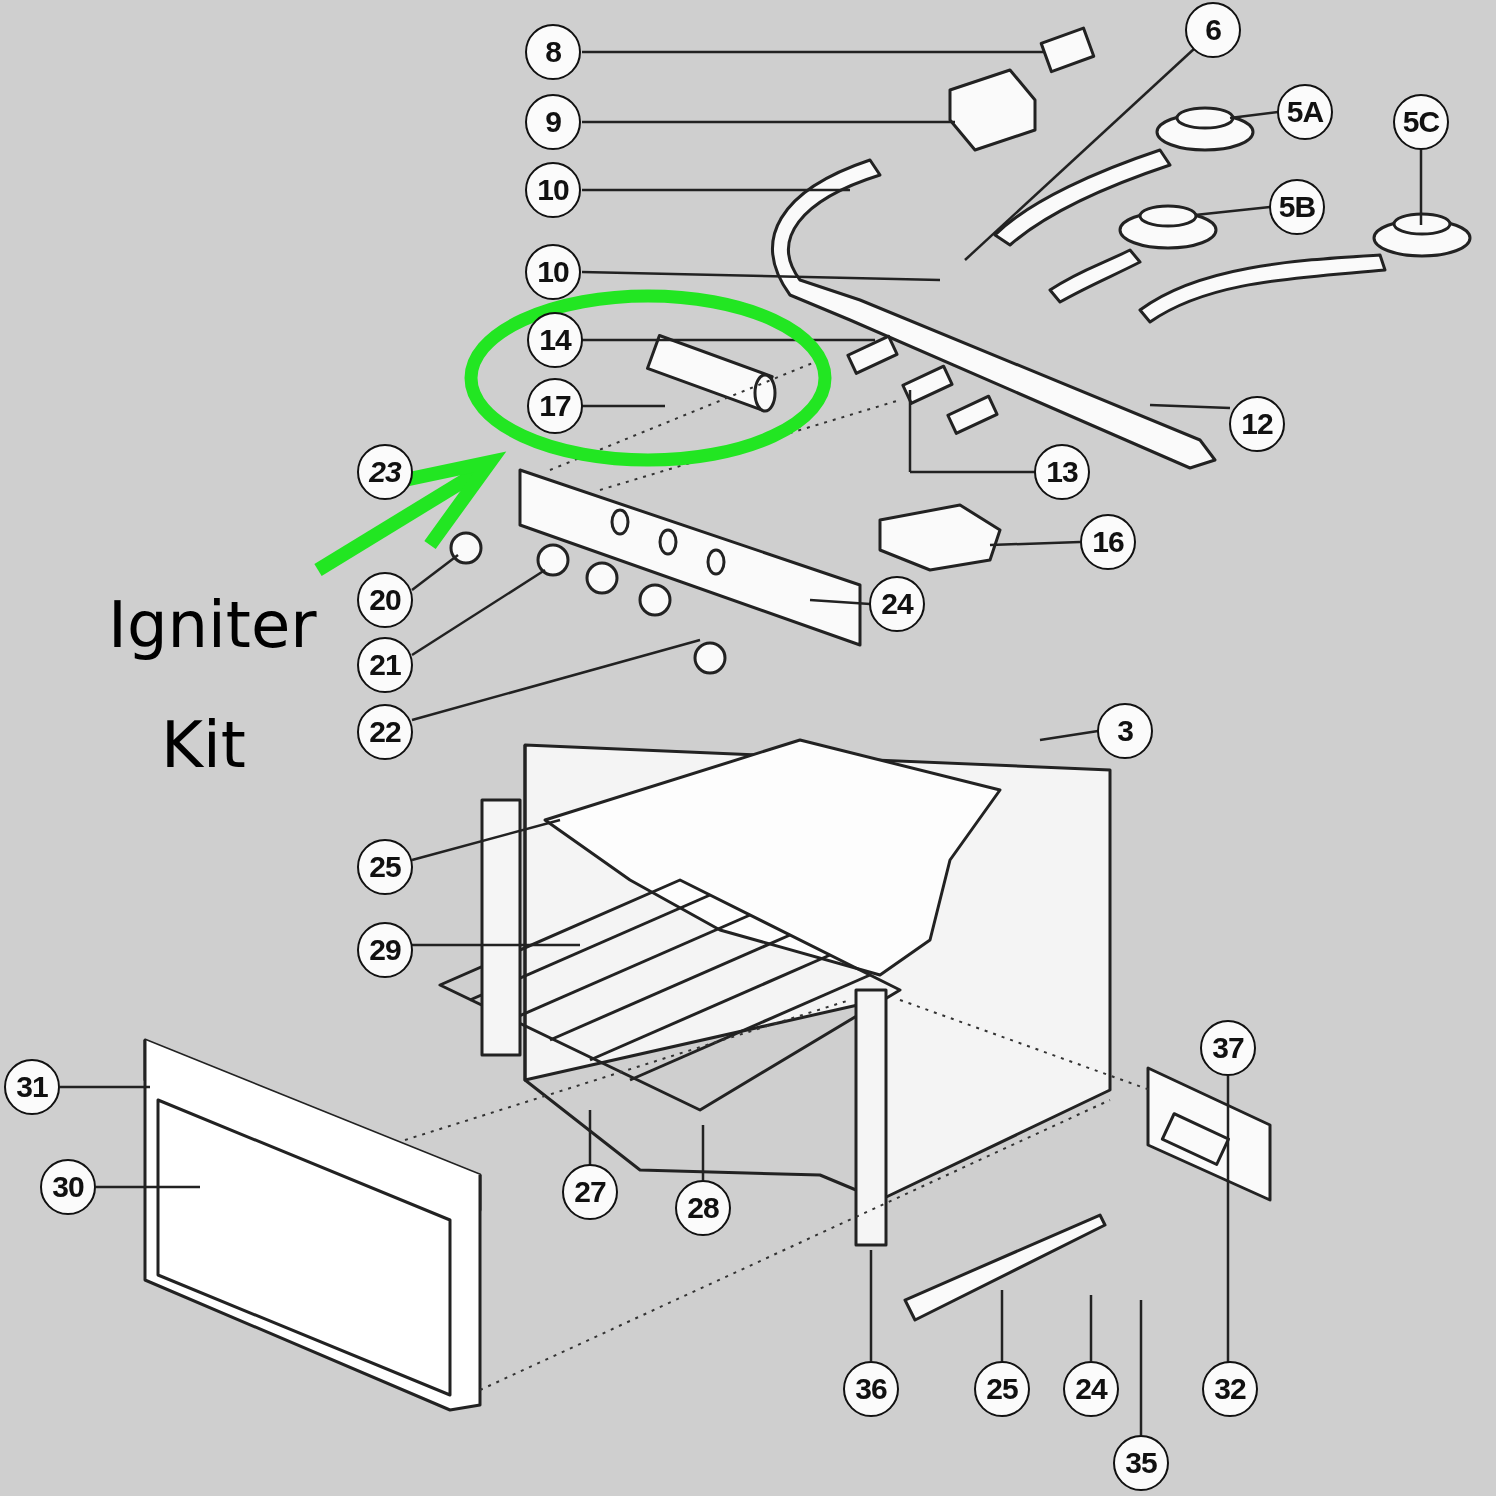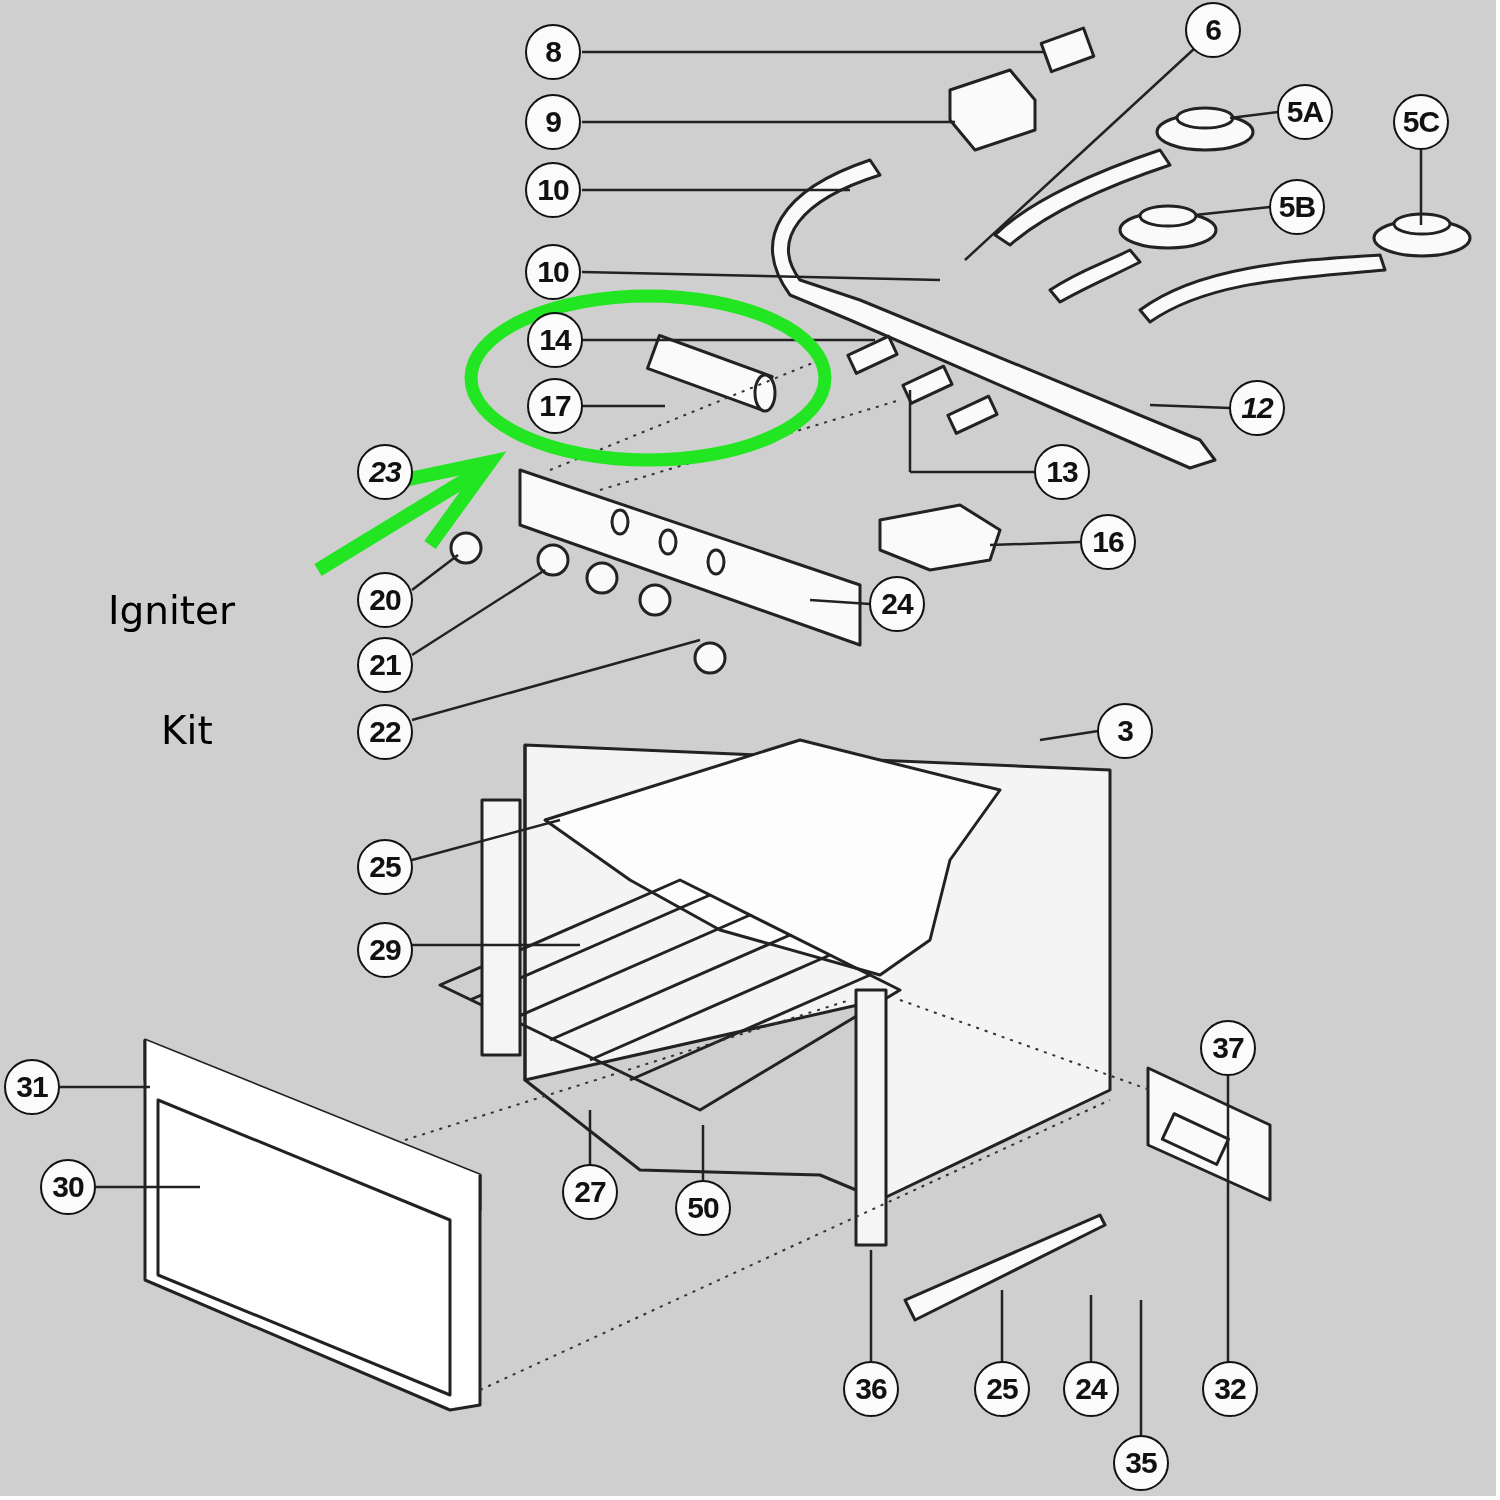--- a/index.html
+++ b/index.html
@@ -4,21 +4,21 @@
 <style>
   html, body { margin:0; padding:0; }
   body { width:1500px; height:1500px; background:#ffffff; overflow:hidden; font-family:"Liberation Sans", sans-serif; }
   #canvas { position:absolute; left:0; top:0; width:1496px; height:1496px; background:#cfcfcf; }
   svg#art { position:absolute; left:0; top:0; }
   .callout { position:absolute; width:56px; height:56px; margin-left:-28px; margin-top:-28px;
              border:2.5px solid #111; border-radius:50%; background:#fbfbfb; box-sizing:border-box;
              display:flex; align-items:center; justify-content:center;
              font-family:"Liberation Sans", sans-serif; font-weight:bold; font-size:30px; color:#111;
              letter-spacing:-1px; }
-  .annot { position:absolute; font-family:"DejaVu Sans", sans-serif; font-size:39px; color:#000; font-weight:500; }
+  .annot { position:absolute; font-family:"DejaVu Sans", sans-serif; font-size:64px; color:#000; font-weight:500; }
 </style>
 </head>
 <body>
 
 <div id="canvas">
 
 <svg id="art" width="1500" height="1500" viewBox="0 0 1500 1500">
   <g fill="#fafafa" stroke="#222" stroke-width="3" stroke-linejoin="round">
 
     <path d="M880,175 C800,200 770,240 800,280 L860,300 L1200,440 L1215,460 L1190,468 L850,320 L790,295 C750,240 780,190 870,160 Z"></path>
@@ -141,36 +141,36 @@
       <div class="callout" style="left: 553px; top: 52px;">8</div>
       <div class="callout" style="left: 553px; top: 122px;">9</div>
       <div class="callout" style="left: 553px; top: 190px;">10</div>
       <div class="callout" style="left: 1213px; top: 30px;">6</div>
       <div class="callout" style="left: 1305px; top: 112px;">5A</div>
       <div class="callout" style="left: 1421px; top: 122px;">5C</div>
       <div class="callout" style="left: 1297px; top: 207px;">5B</div>
       <div class="callout" style="left: 553px; top: 272px;">10</div>
       <div class="callout" style="left: 555px; top: 340px;">14</div>
       <div class="callout" style="left: 555px; top: 406px;">17</div>
-      <div class="callout" style="left: 1257px; top: 408px; font-style: italic;">12</div>
+      <div class="callout" style="left: 1257px; top: 424px;">12</div>
       <div class="callout" style="left: 385px; top: 472px; font-style: italic;">23</div>
       <div class="callout" style="left: 1062px; top: 472px;">13</div>
       <div class="callout" style="left: 1108px; top: 542px;">16</div>
       <div class="callout" style="left: 385px; top: 600px;">20</div>
       <div class="callout" style="left: 897px; top: 604px;">24</div>
       <div class="callout" style="left: 385px; top: 665px;">21</div>
       <div class="callout" style="left: 385px; top: 732px;">22</div>
       <div class="callout" style="left: 1125px; top: 731px;">3</div>
       <div class="callout" style="left: 385px; top: 867px;">25</div>
       <div class="callout" style="left: 385px; top: 950px;">29</div>
       <div class="callout" style="left: 1228px; top: 1048px;">37</div>
       <div class="callout" style="left: 32px; top: 1087px;">31</div>
       <div class="callout" style="left: 68px; top: 1187px;">30</div>
       <div class="callout" style="left: 590px; top: 1192px;">27</div>
-      <div class="callout" style="left: 703px; top: 1208px;">50</div>
+      <div class="callout" style="left: 703px; top: 1208px;">28</div>
       <div class="callout" style="left: 871px; top: 1389px; text-align: right;">36</div>
       <div class="callout" style="left: 1002px; top: 1389px;">25</div>
       <div class="callout" style="left: 1091px; top: 1389px;">24</div>
       <div class="callout" style="left: 1230px; top: 1389px;">32</div>
       <div class="callout" style="left: 1141px; top: 1463px;">35</div>
     </div>
 
 </div>
 
 </body></html>

